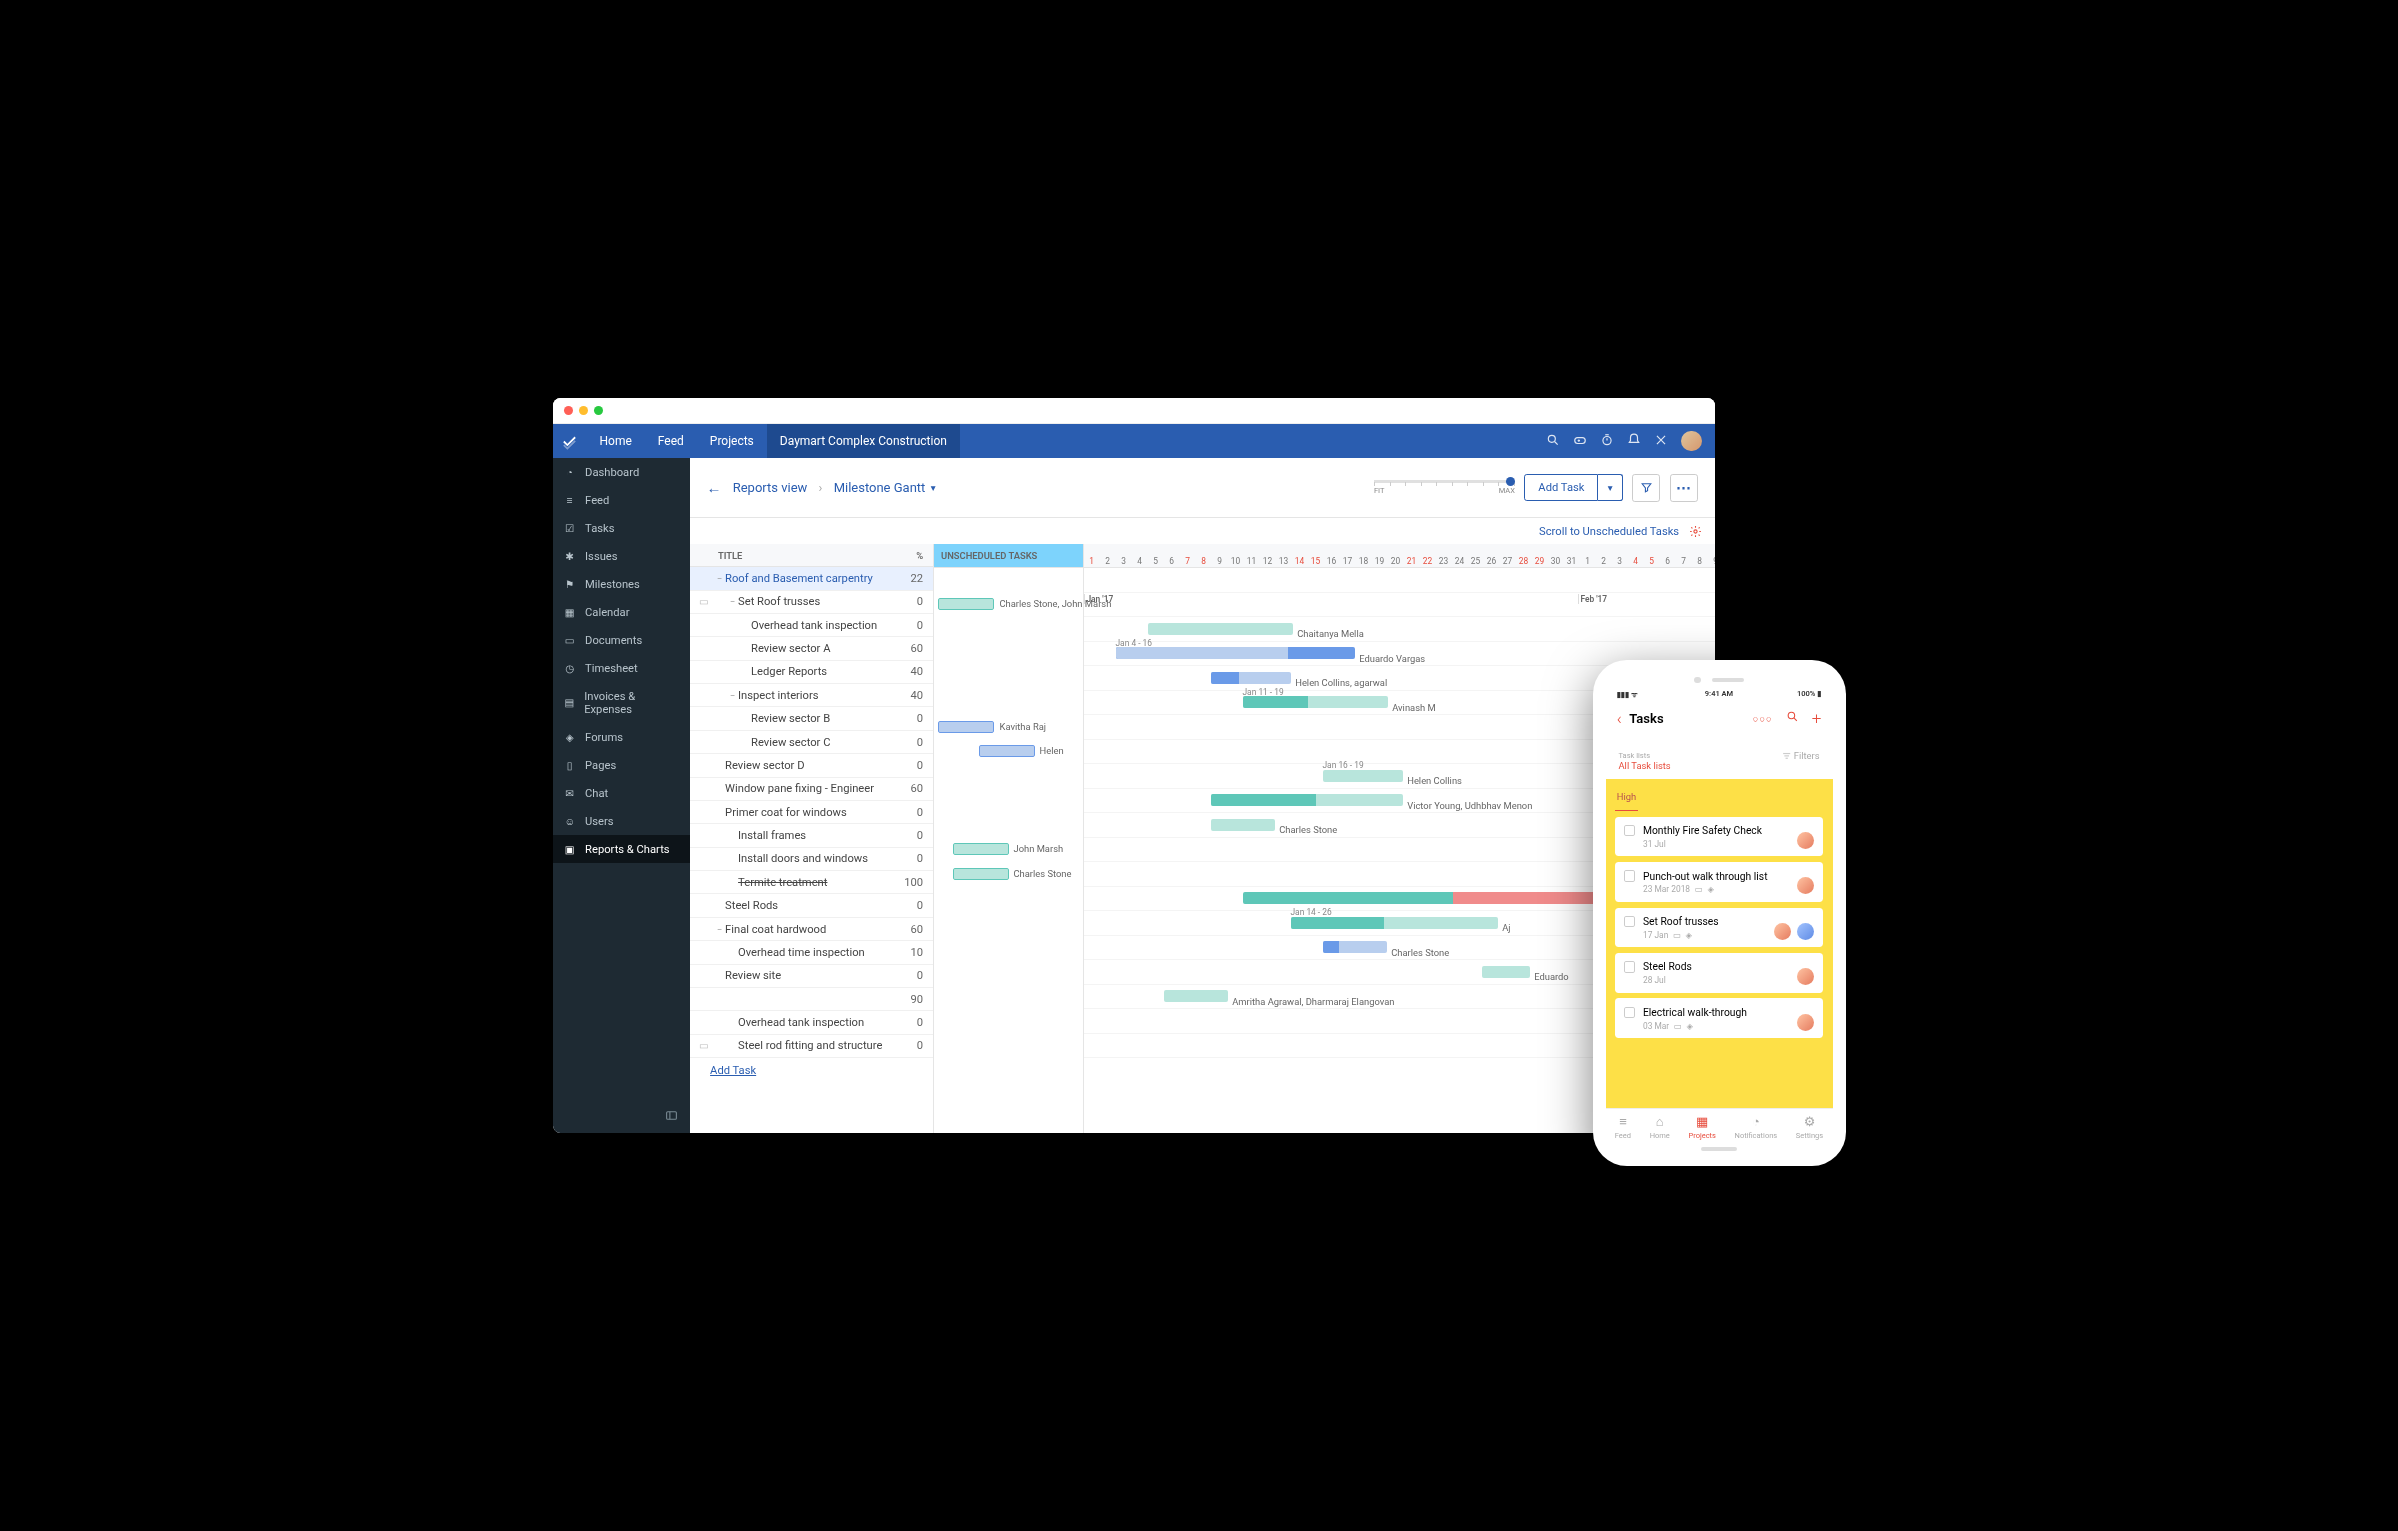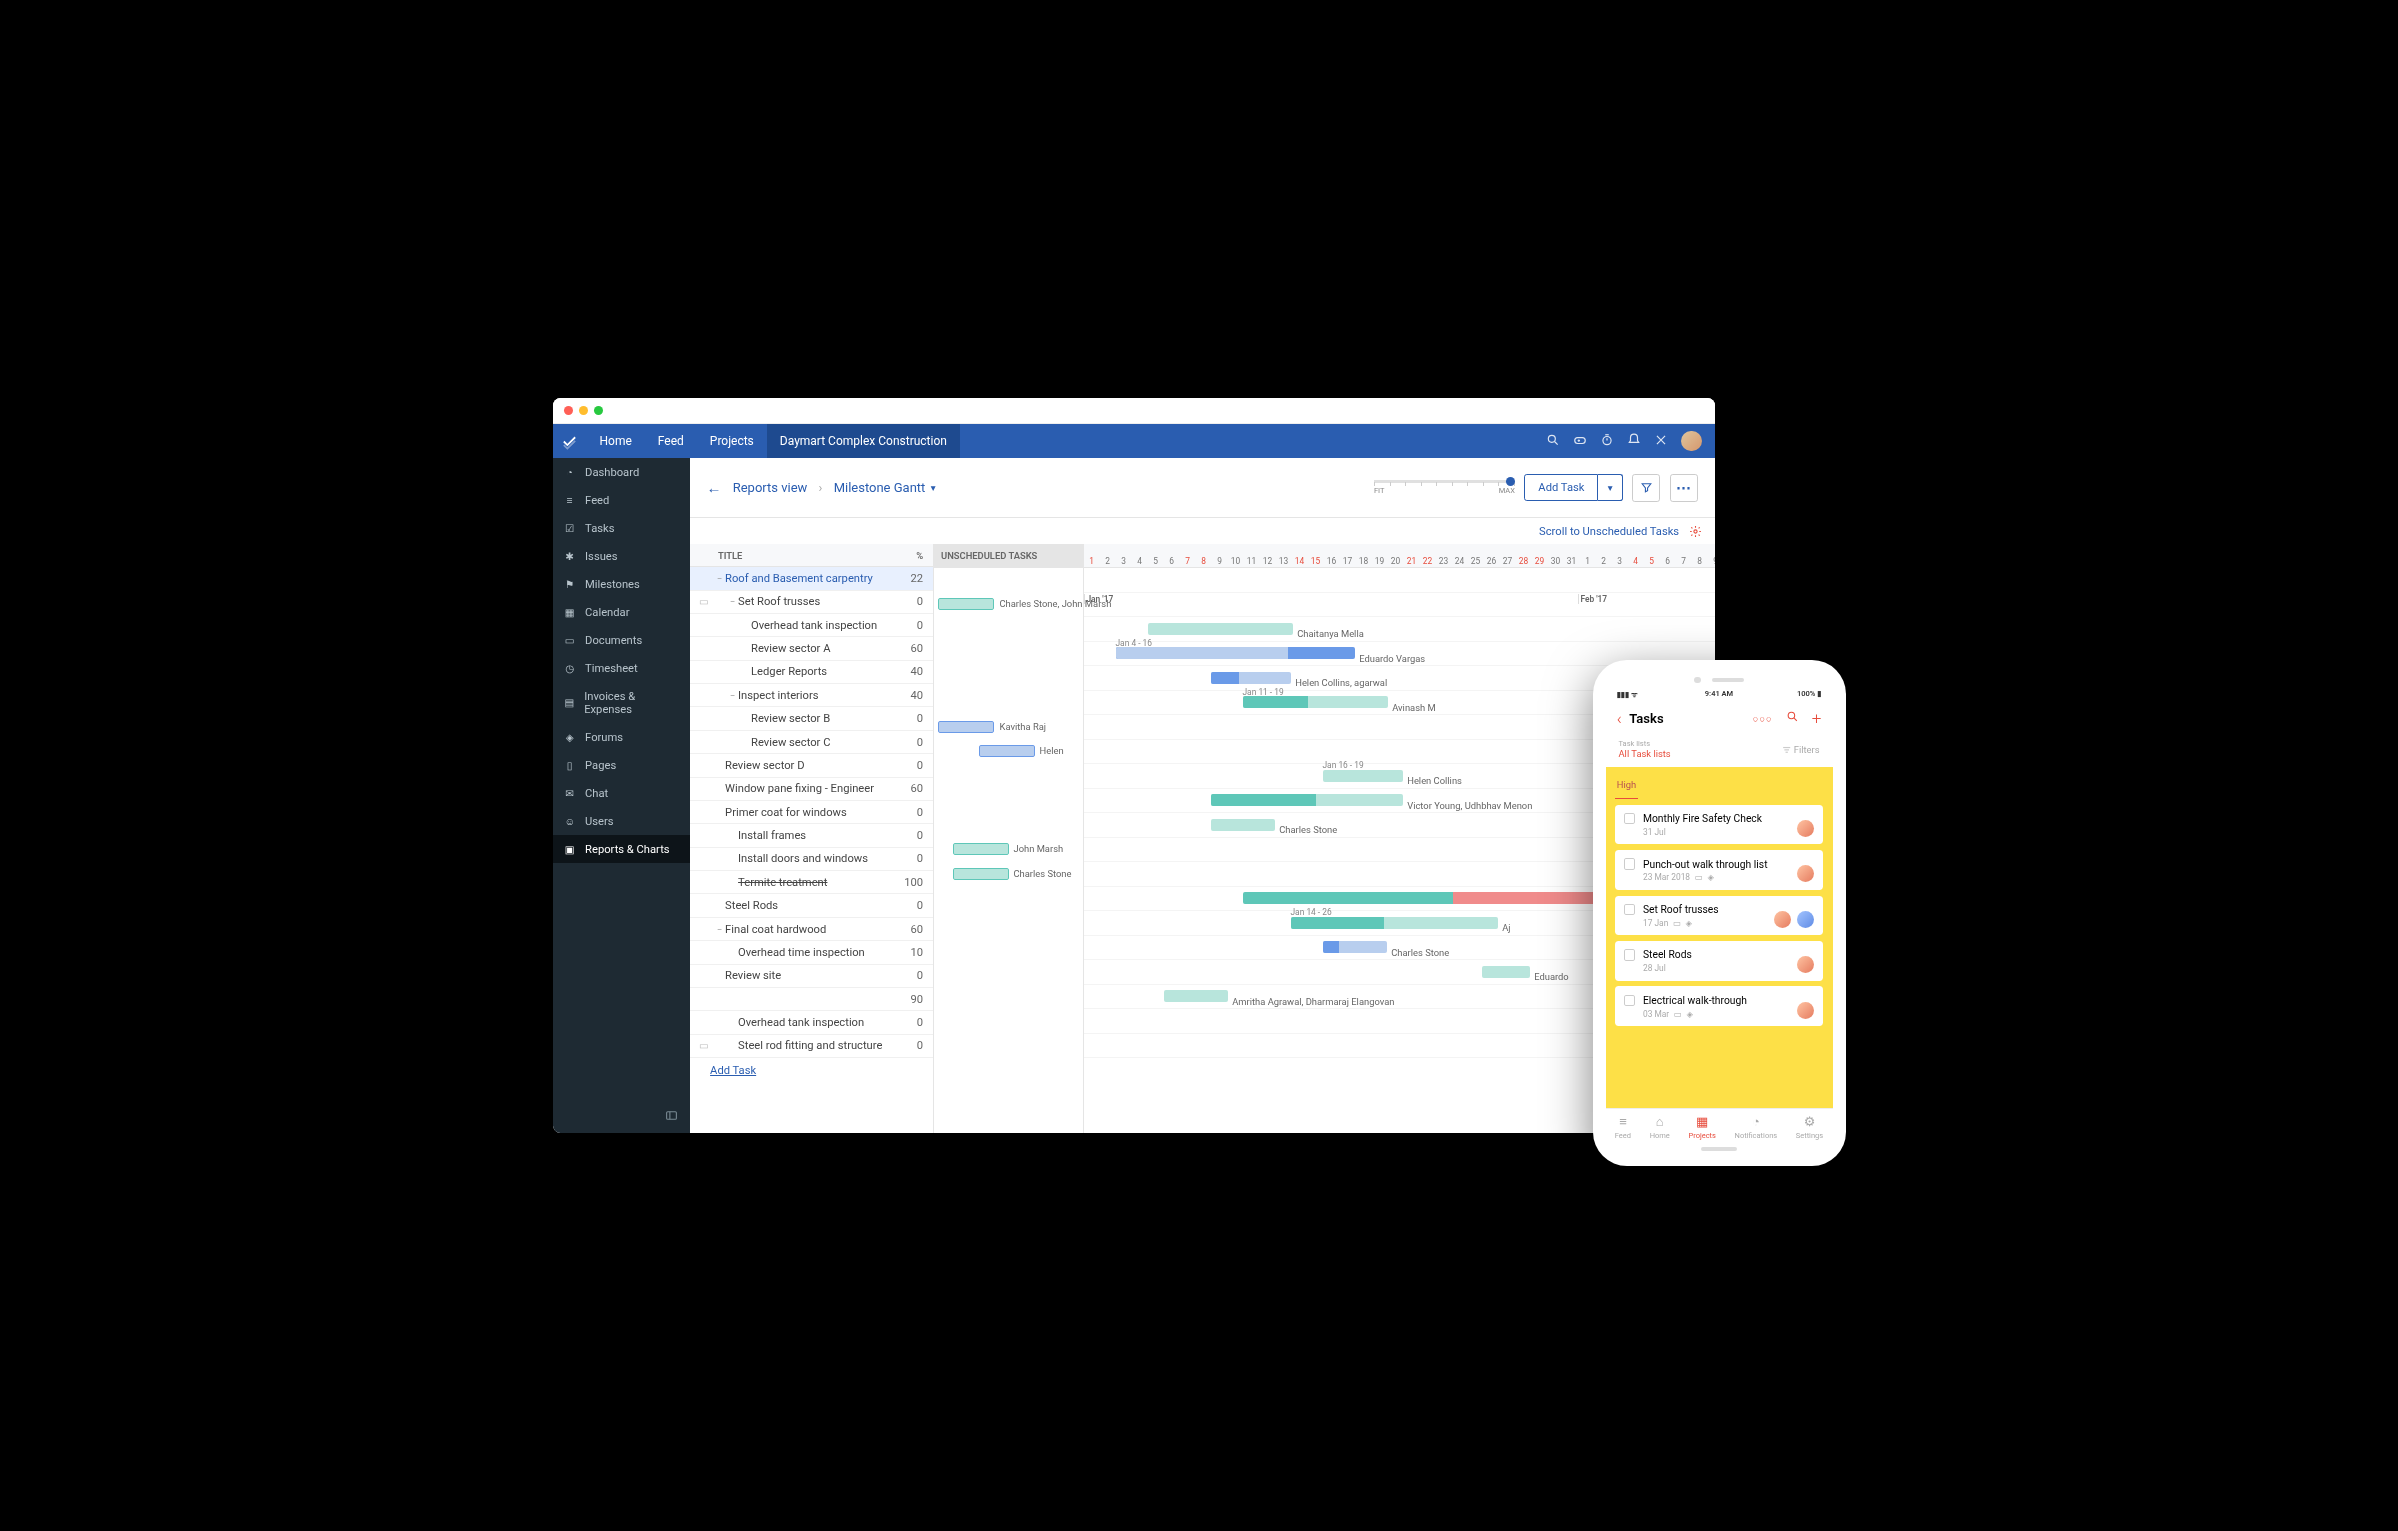--- a/index.html
+++ b/index.html
@@ -53,21 +53,21 @@
 .tl-row.sel{background:#e8f0fe;color:#2a5db0;}
 .tl-row .indent{flex-shrink:0;}
 .tl-row .toggle{width:11.2px;text-align:center;font-size:9.4px;color:#999;flex-shrink:0;}
 .tl-row .label{flex:1;white-space:nowrap;overflow:hidden;text-overflow:ellipsis;}
 .tl-row .label.strike{text-decoration:line-through;}
 .tl-row .pct{width:26px;text-align:right;color:#666;}
 .tl-row .rowicon{width:15px;color:#bbb;font-size:10.3px;flex-shrink:0;}
 .tl-foot{padding:5.6px 20.6px;color:#2a5db0;text-decoration:underline;}
 .gantt{flex:1;display:flex;overflow:hidden;}
 .g-unsched{width:150px;border-right:0.9px solid #e5e5e5;}
-.g-unsched-head{padding:5.6px 7.5px;font-size:9.4px;color:#666;font-weight:600;background:#e5e5e5;border-bottom:0.9px solid #e5e5e5;height:24px;}
+.g-unsched-head{padding:5.6px 7.5px;font-size:9.4px;color:#666;font-weight:600;background:#7dd3fc;border-bottom:0.9px solid #e5e5e5;height:24px;}
 .g-chart{flex:1;overflow:auto;}
 .g-head{position:relative;height:24px;background:#f7f8fa;border-bottom:0.9px solid #e5e5e5;font-size:8.4px;}
 .g-months{display:flex;position:absolute;top:8px;margin-top:42px;}
 .g-month{color:#666;font-weight:600;padding-left:1.9px;border-left:0.9px solid #ddd;height:10.3px;}
 .g-days{display:flex;position:absolute;bottom:0.9px;}
 .g-day{width:16px;text-align:center;color:#777;}
 .g-day.we{color:#e74c3c;}
 .g-rows{position:relative;}
 .g-row{height:24.5px;border-bottom:0.9px solid #f4f4f4;position:relative;}
 .g-bar{position:absolute;height:12px;top:5.6px;border-radius:1.9px;display:flex;align-items:center;}
@@ -92,21 +92,21 @@
 .phone-cam{width:6.6px;height:6.6px;background:#ddd;border-radius:50%;}
 .phone-status{display:flex;justify-content:space-between;font-size:7.5px;color:#333;padding:1.9px 11.2px;font-weight:600;}
 .phone-status .center{position:absolute;left:50%;transform:translateX(-50%);}
 .phone-head{display:flex;align-items:center;padding:7.5px 11.2px;gap:7.5px;}
 .phone-head .back{color:#e74c3c;font-size:17px;font-weight:300;}
 .phone-head .title{font-weight:600;font-size:13px;flex:1;}
 .phone-head .act{color:#e74c3c;font-size:11.2px;margin-left:5.6px;}
 .phone-head .act svg{width:13px;height:13px;}
 .phone-head .dots{color:#e74c3c;letter-spacing:0.9px;font-size:9.4px;}
 .phone-sub{display:flex;justify-content:space-between;padding:3.7px 13px 7.5px;font-size:9.4px;}
-.phone-sub .l small{display:block;color:#aaa;font-size:7.5px;}
+.phone-sub .l small{display:block;color:#aaa;font-size:7.5px;margin-top:12px;}
 .phone-sub .l .all{color:#e74c3c;}
 .phone-sub .r{color:#aaa;display:flex;align-items:center;gap:2.8px;}
 .phone-list{flex:1;background:#fde047;padding:7.5px 9.4px;overflow-y:auto;}
 .phone-section{font-size:9.4px;color:#b85050;padding:3.7px 1.9px 7.5px;border-bottom:1.9px solid #e74c3c;display:inline-block;margin-bottom:5.6px;}
 .phone-card{background:#fff;border-radius:3.7px;padding:7.5px 9.4px;margin-bottom:5.6px;display:flex;align-items:flex-start;gap:7.5px;font-size:10.3px;}
 .phone-card .chk{width:11.2px;height:11.2px;border:0.9px solid #ccc;border-radius:1.9px;margin-top:0.9px;flex-shrink:0;}
 .phone-card .txt{flex:1;}
 .phone-card .date{color:#aaa;font-size:8.4px;margin-top:1.9px;display:flex;gap:4.7px;align-items:center;}
 .phone-card .ava{width:17px;height:17px;border-radius:50%;background:linear-gradient(135deg,#ffc4a3,#e57b5f);align-self:flex-end;flex-shrink:0;margin-left:-1.9px;}
 .phone-card .ava.b{background:linear-gradient(135deg,#a3c4ff,#5f8be5);}

